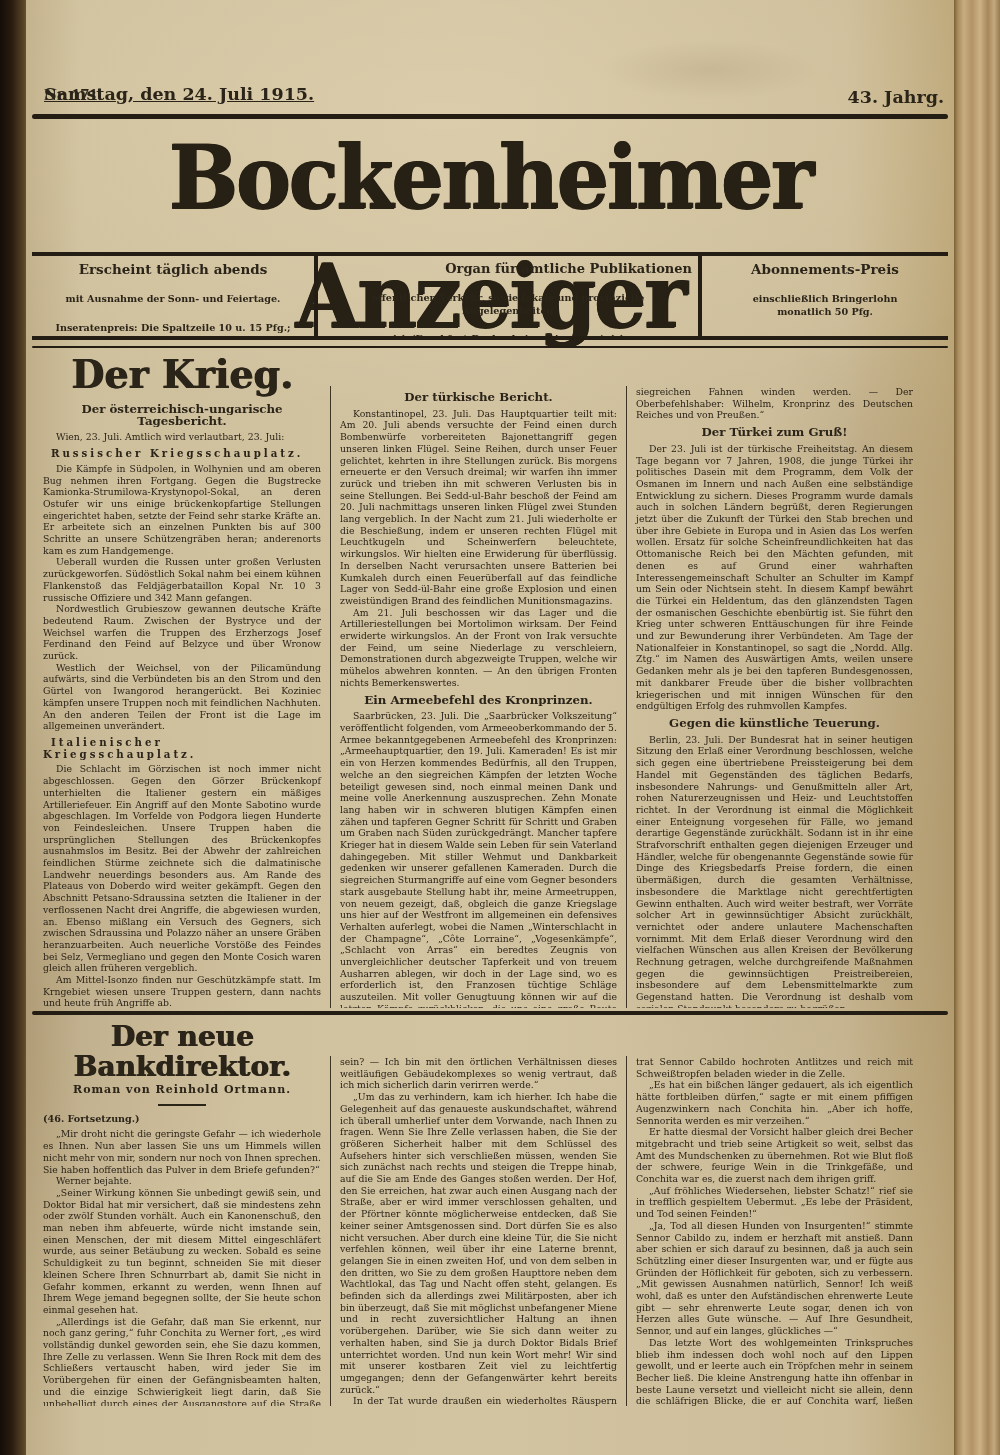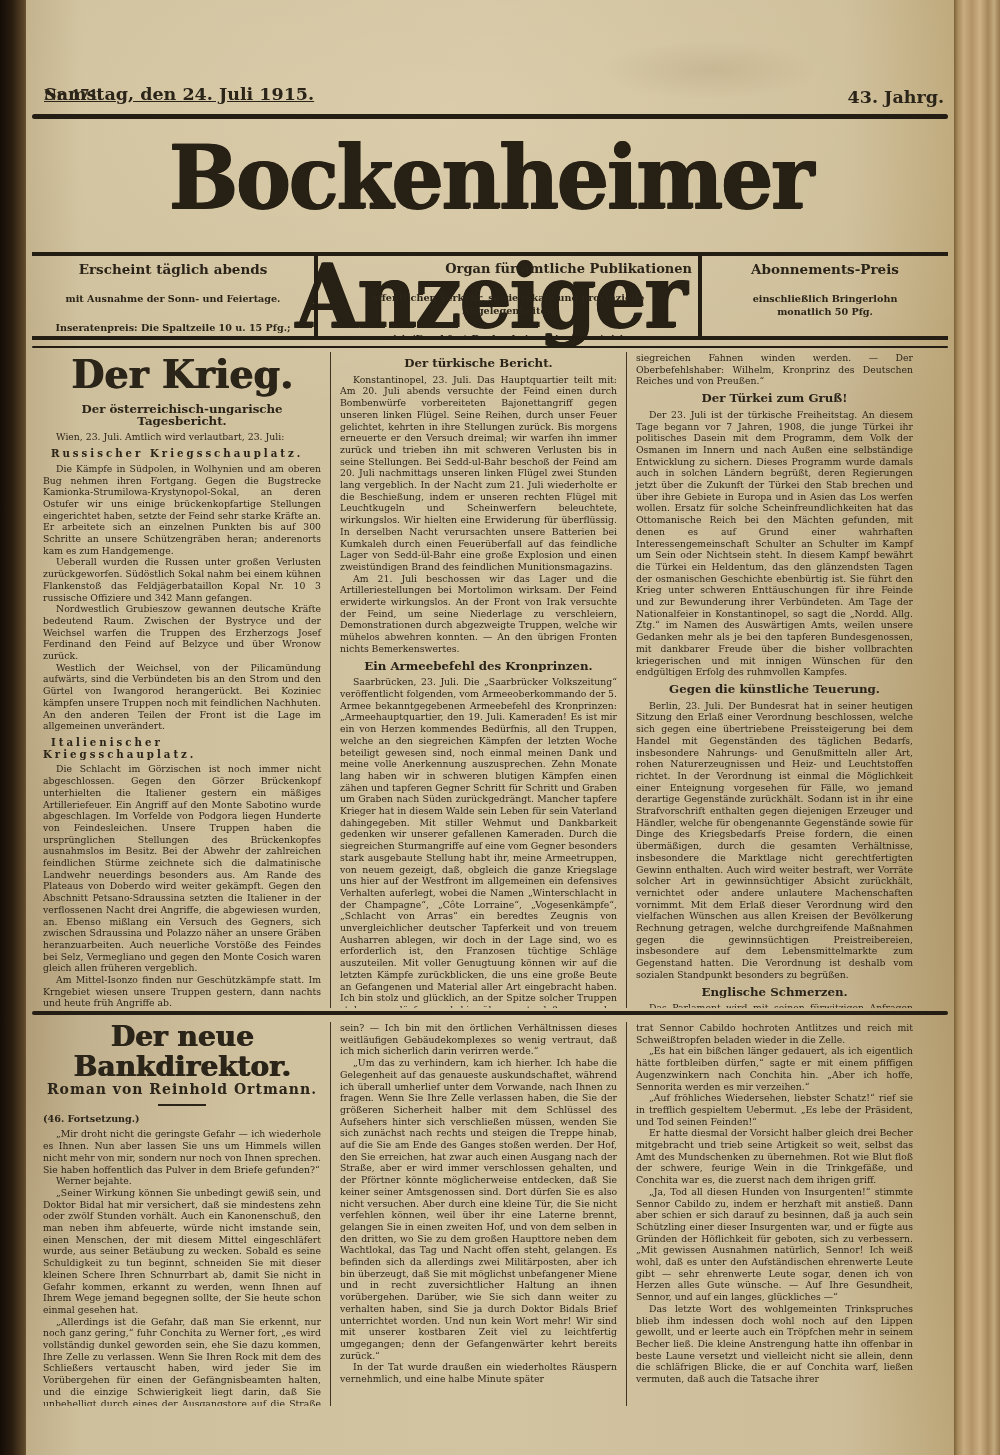--- a/index.html
+++ b/index.html
@@ -52,32 +52,32 @@
   #imp-center{width:384px;}
   #imp-right{width:250px;flex:1;}
   .blk-imp-title{font-weight:bold;font-size:13.5px;text-align:center;margin:1px 0 2px;}
   .blk-imp-line{font-weight:bold;font-size:9.6px;line-height:12.6px;text-align:center;margin:16px;}
   .blk-imp-title-lg{font-weight:bold;font-size:13px;text-align:right;margin:1px 0 3px;}
   
   .col-wrap{position:absolute;display:flex;}
   #main-cols{top:352px;left:34px;width:914px;height:656px;overflow:hidden;}
   #feuilleton-cols{top:1022px;left:34px;width:914px;height:384px;overflow:hidden;}
   .col{width:296px;padding:0 9px;box-sizing:border-box;font-size:9.3px;line-height:11.7px;overflow:hidden;}
-  .col + .col{border-left:1px solid #3c3322;}
+  .col + .col{border-left:1px solid #3c3322;margin-top:34px;}
   #rule-feuilleton{top:1011px;left:32px;width:916px;height:4px;}
   
   .blk-h1{font-size:38px;line-height:44px;font-weight:900;text-align:center;letter-spacing:0;margin:0 0 8px;
           text-shadow:1px 0 0 currentColor;transform:scaleY(1.05);}
   .blk-h1s{font-size:28px;line-height:30px;font-weight:900;text-align:center;margin:0 0 2px;
           text-shadow:1px 0 0 currentColor;}
   .blk-h2{font-size:11.8px;font-weight:bold;text-align:center;margin:6px 0 4px;}
   .blk-h3{font-size:10.2px;font-weight:bold;letter-spacing:3px;margin:5px 0 3px;text-indent:8px;}
   .blk-p{text-align:justify;text-indent:13px;margin:0;}
   .blk-pc{text-align:justify;margin:0;}
-  .blk-byline{font-weight:bold;text-align:center;font-size:14px;letter-spacing:1px;margin:2px 0 4px;}
+  .blk-byline{font-weight:bold;text-align:center;font-size:11px;letter-spacing:1px;margin:2px 0 4px;}
   .blk-rule{width:48px;height:2px;background:#2b2419;margin:8px auto 7px;}
   .blk-cont{text-align:left;font-weight:bold;font-size:9.6px;margin:2px 0 4px;}
   
   .blot{position:absolute;border-radius:50%;pointer-events:none;}
   #blot1{top:40px;left:600px;width:220px;height:60px;background:radial-gradient(rgba(90,60,25,.10),rgba(0,0,0,0) 70%);}
   #blot2{top:300px;left:760px;width:200px;height:300px;background:radial-gradient(rgba(90,60,25,.08),rgba(0,0,0,0) 70%);}
   #blot3{top:1150px;left:60px;width:260px;height:200px;background:radial-gradient(rgba(255,240,200,.12),rgba(0,0,0,0) 70%);}
 </style>
 </head>
 <body>
@@ -168,18 +168,18 @@
       <div class="blk-p">„Allerdings ist die Gefahr, daß man Sie erkennt, nur noch ganz gering,“ fuhr Conchita zu Werner fort, „es wird vollständig dunkel geworden sein, ehe Sie dazu kommen, Ihre Zelle zu verlassen. Wenn Sie Ihren Rock mit dem des Schließers vertauscht haben, wird jeder Sie im Vorübergehen für einen der Gefängnisbeamten halten, und die einzige Schwierigkeit liegt darin, daß Sie unbehelligt durch eines der Ausgangstore auf die Straße gelangen.“</div>
     </div>
   <div class="col">
       <div class="blk-pc">sein? — Ich bin mit den örtlichen Verhältnissen dieses weitläufigen Gebäudekomplexes so wenig vertraut, daß ich mich sicherlich darin verirren werde.“</div>
       <div class="blk-p">„Um das zu verhindern, kam ich hierher. Ich habe die Gelegenheit auf das genaueste auskundschaftet, während ich überall umherlief unter dem Vorwande, nach Ihnen zu fragen. Wenn Sie Ihre Zelle verlassen haben, die Sie der größeren Sicherheit halber mit dem Schlüssel des Aufsehers hinter sich verschließen müssen, wenden Sie sich zunächst nach rechts und steigen die Treppe hinab, auf die Sie am Ende des Ganges stoßen werden. Der Hof, den Sie erreichen, hat zwar auch einen Ausgang nach der Straße, aber er wird immer verschlossen gehalten, und der Pförtner könnte möglicherweise entdecken, daß Sie keiner seiner Amtsgenossen sind. Dort dürfen Sie es also nicht versuchen. Aber durch eine kleine Tür, die Sie nicht verfehlen können, weil über ihr eine Laterne brennt, gelangen Sie in einen zweiten Hof, und von dem selben in den dritten, wo Sie zu dem großen Haupttore neben dem Wachtlokal, das Tag und Nacht offen steht, gelangen. Es befinden sich da allerdings zwei Militärposten, aber ich bin überzeugt, daß Sie mit möglichst unbefangener Miene und in recht zuversichtlicher Haltung an ihnen vorübergehen. Darüber, wie Sie sich dann weiter zu verhalten haben, sind Sie ja durch Doktor Bidals Brief unterrichtet worden. Und nun kein Wort mehr! Wir sind mit unserer kostbaren Zeit viel zu leichtfertig umgegangen; denn der Gefangenwärter kehrt bereits zurück.“</div>
       <div class="blk-p">In der Tat wurde draußen ein wiederholtes Räuspern vernehmlich, und eine halbe Minute später</div>
     </div>
   <div class="col">
       <div class="blk-pc">trat Sennor Cabildo hochroten Antlitzes und reich mit Schweißtropfen beladen wieder in die Zelle.</div>
       <div class="blk-p">„Es hat ein bißchen länger gedauert, als ich eigentlich hätte fortbleiben dürfen,“ sagte er mit einem pfiffigen Augenzwinkern nach Conchita hin. „Aber ich hoffe, Sennorita werden es mir verzeihen.“</div>
+      <div class="blk-p">Er hatte diesmal der Vorsicht halber gleich drei Becher mitgebracht und trieb seine Artigkeit so weit, selbst das Amt des Mundschenken zu übernehmen. Rot wie Blut floß der schwere, feurige Wein in die Trinkgefäße, und Conchita war es, die zuerst nach dem ihrigen griff.</div>
       <div class="blk-p">„Auf fröhliches Wiedersehen, liebster Schatz!“ rief sie in trefflich gespieltem Uebermut. „Es lebe der Präsident, und Tod seinen Feinden!“</div>
-      <div class="blk-p">Er hatte diesmal der Vorsicht halber gleich drei Becher mitgebracht und trieb seine Artigkeit so weit, selbst das Amt des Mundschenken zu übernehmen. Rot wie Blut floß der schwere, feurige Wein in die Trinkgefäße, und Conchita war es, die zuerst nach dem ihrigen griff.</div>
       <div class="blk-p">„Ja, Tod all diesen Hunden von Insurgenten!“ stimmte Sennor Cabildo zu, indem er herzhaft mit anstieß. Dann aber schien er sich darauf zu besinnen, daß ja auch sein Schützling einer dieser Insurgenten war, und er fügte aus Gründen der Höflichkeit für geboten, sich zu verbessern. „Mit gewissen Ausnahmen natürlich, Sennor! Ich weiß wohl, daß es unter den Aufständischen ehrenwerte Leute gibt — sehr ehrenwerte Leute sogar, denen ich von Herzen alles Gute wünsche. — Auf Ihre Gesundheit, Sennor, und auf ein langes, glückliches —“</div>
       <div class="blk-p">Das letzte Wort des wohlgemeinten Trinkspruches blieb ihm indessen doch wohl noch auf den Lippen gewollt, und er leerte auch ein Tröpfchen mehr in seinem Becher ließ. Die kleine Anstrengung hatte ihn offenbar in beste Laune versetzt und vielleicht nicht sie allein, denn die schläfrigen Blicke, die er auf Conchita warf, ließen vermuten, daß auch die Tatsache ihrer</div>
     </div>
 </div>
 
 </body></html>

